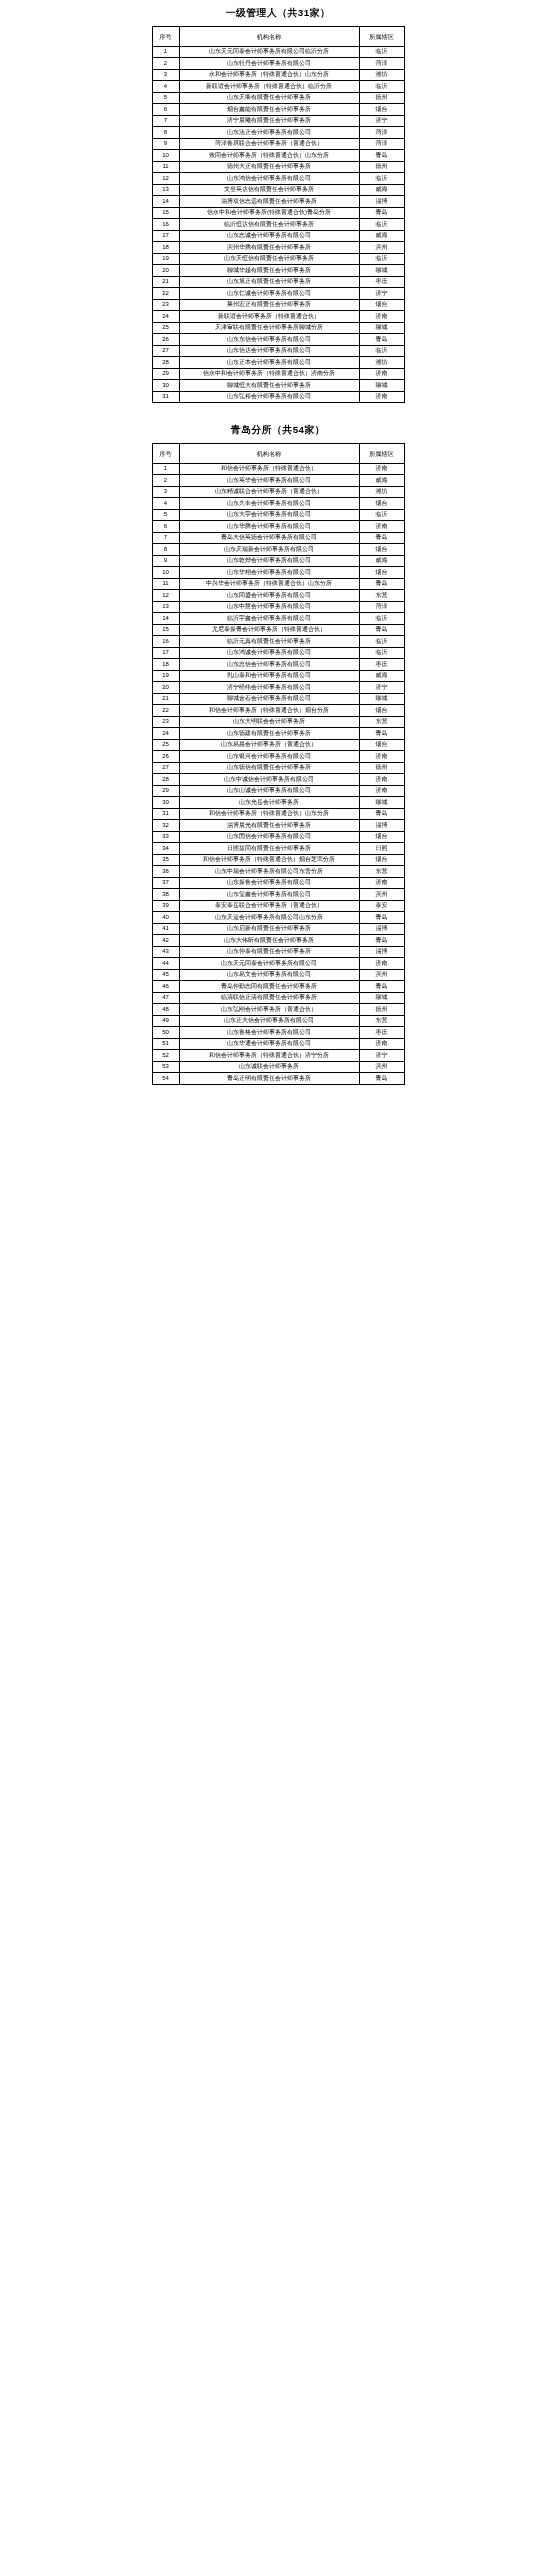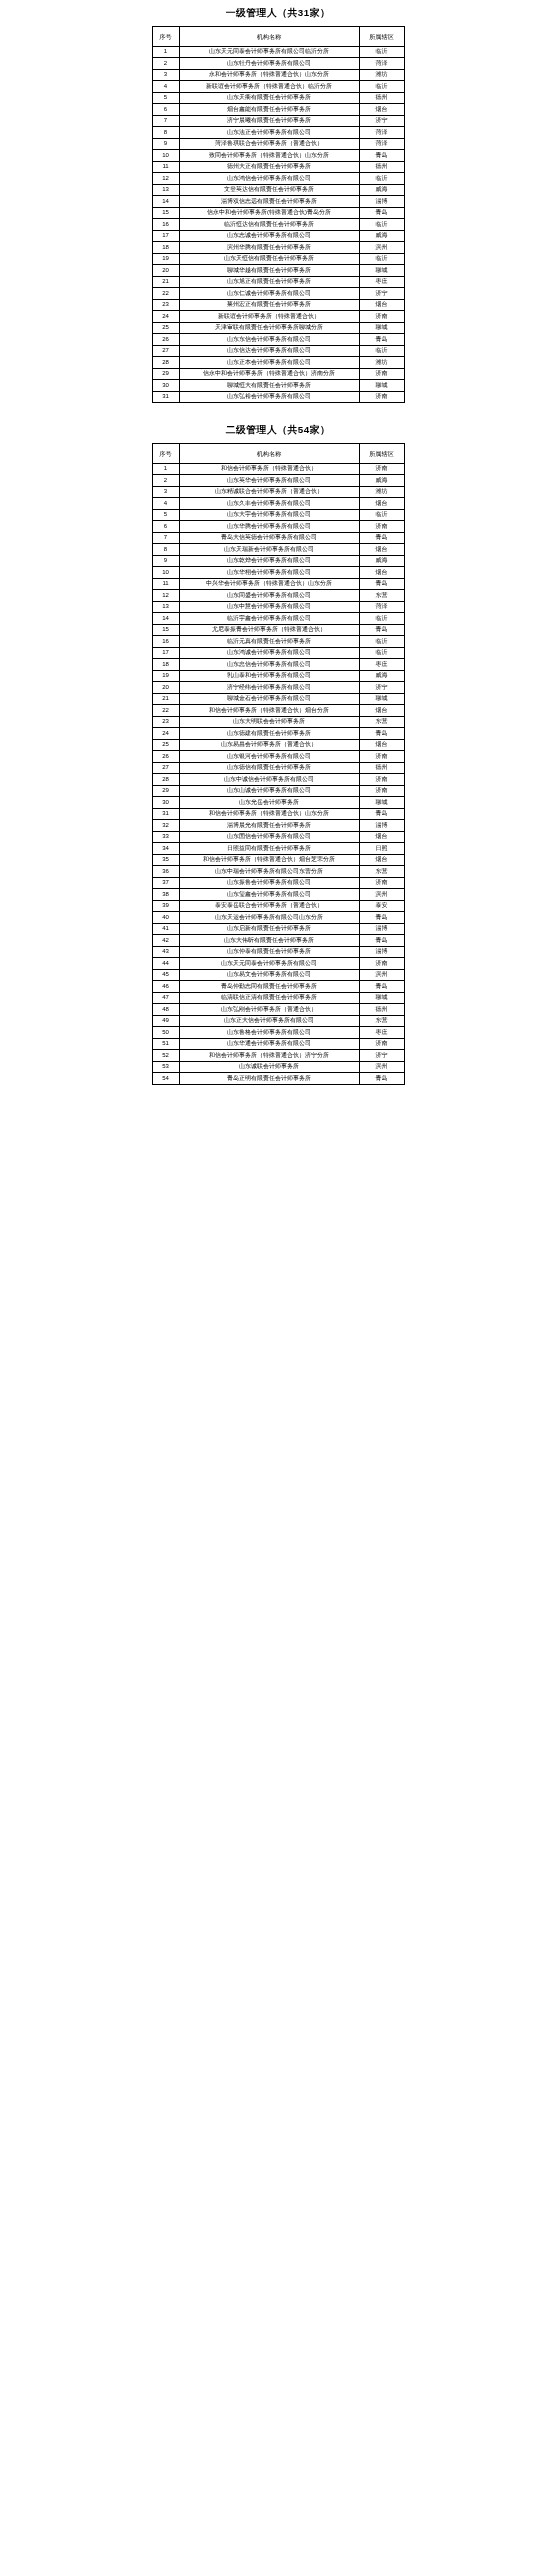--- a/index.html
+++ b/index.html
@@ -253,21 +253,21 @@
               <td class="area">济南</td>
             </tr>
           </tbody>
       </table>
     </div>
   </div>
 
   <div class="gap"></div>
 
   <div class="section">
-    <div class="section-title">二级管理人（共54家）</div>
+    <div class="section-title">青岛分所（共54家）</div>
     <div class="table-wrap">
       <table class="reg">
         <colgroup>
           <col class="c-no">
             <col class="c-name">
             <col class="c-area">
         </colgroup>
         <thead>
           <tr>
             <th class="hdr-no">序号</th>

